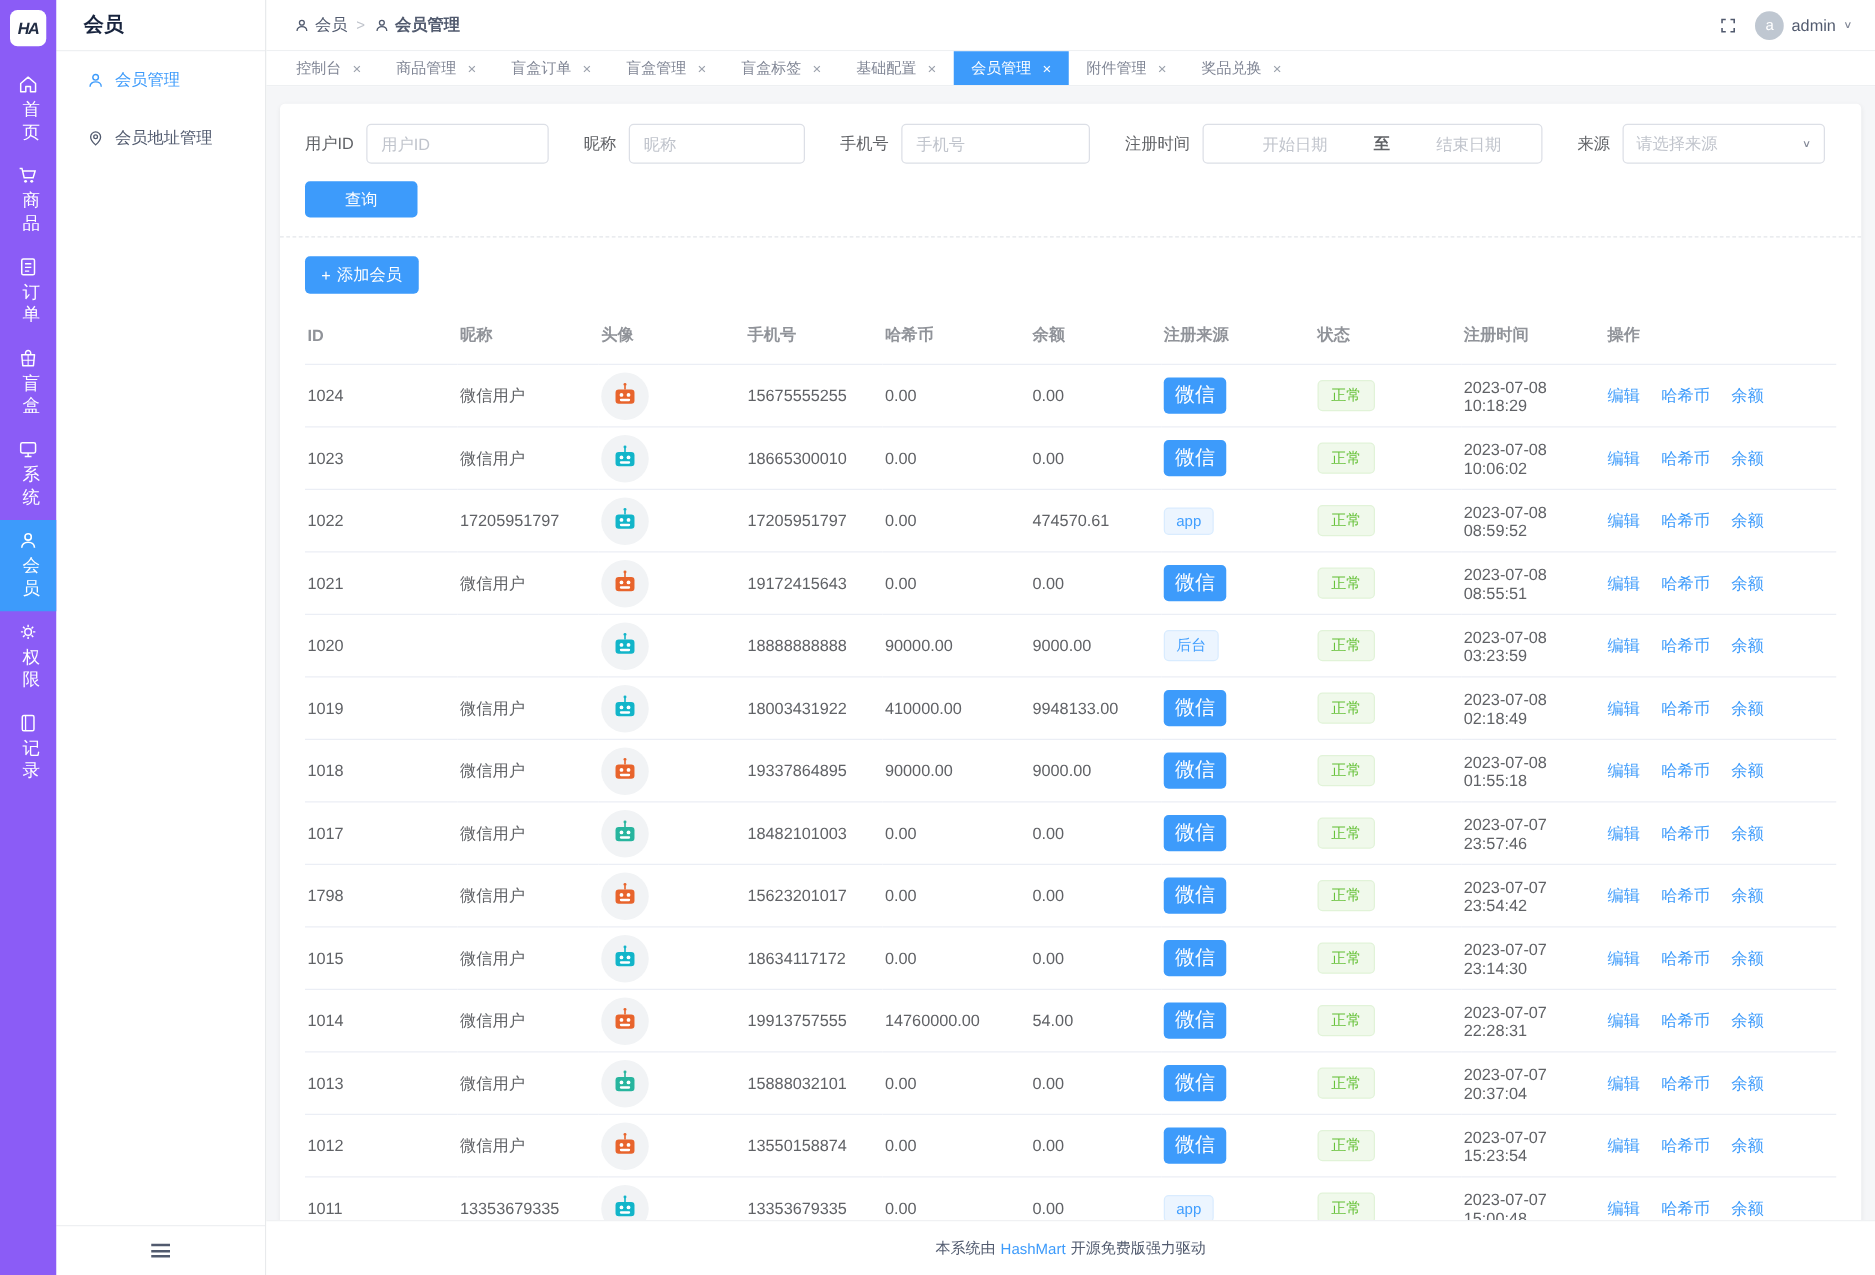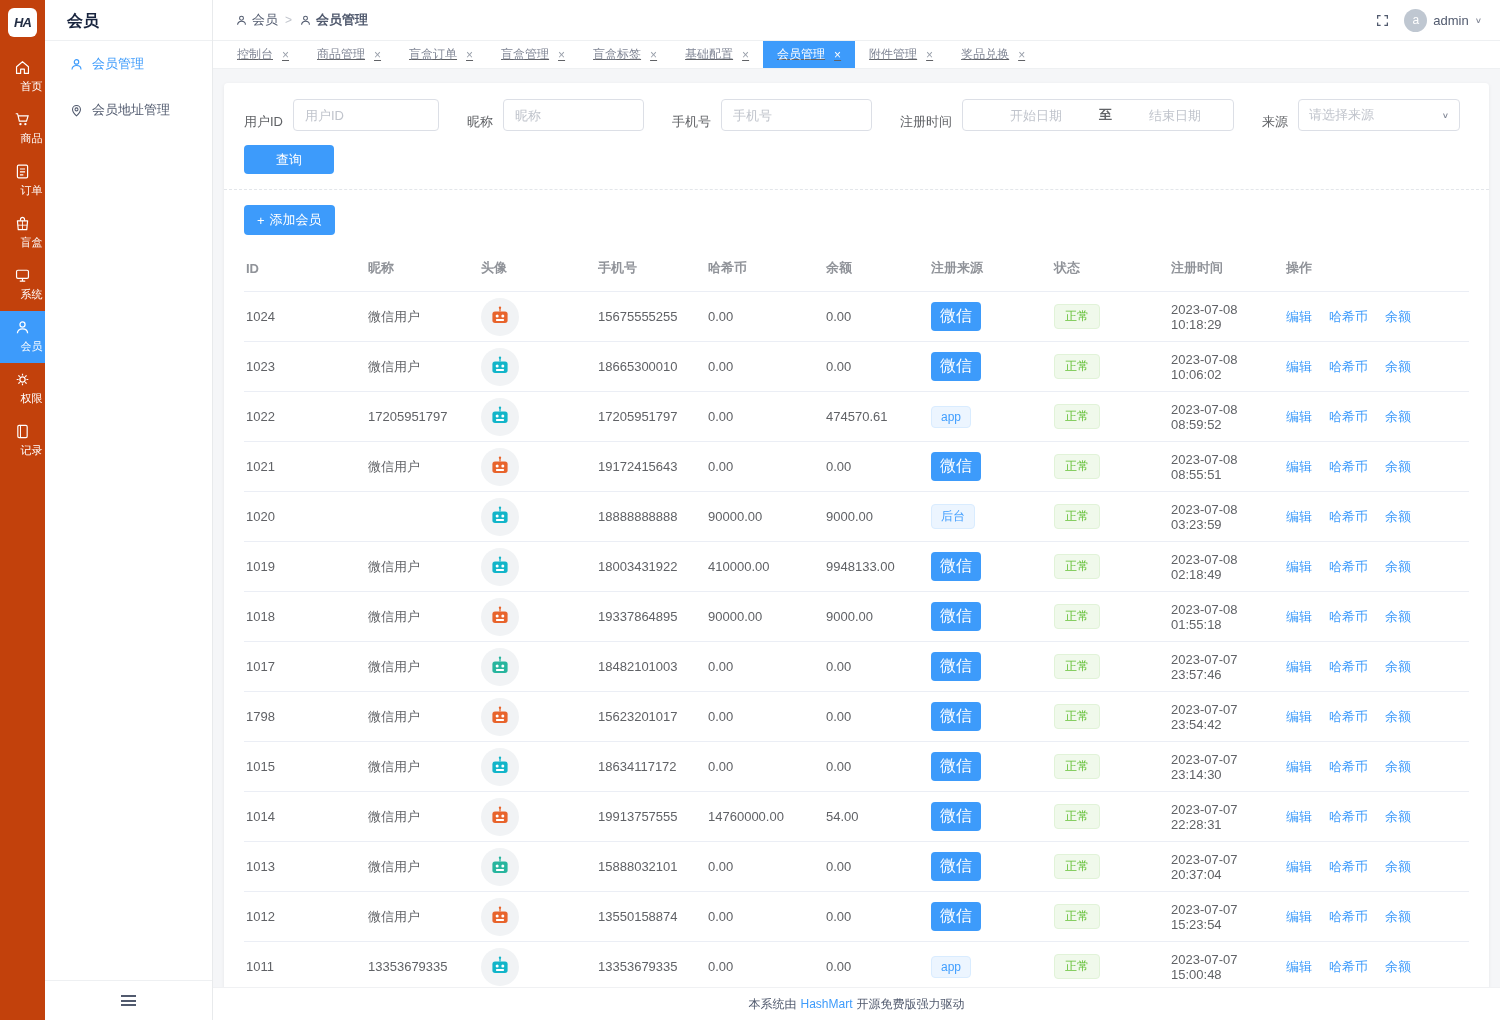--- a/index.html
+++ b/index.html
@@ -1,27 +1,27 @@
 <!DOCTYPE html>
 <html><head>
 <meta charset="utf-8">
 <style>
   * { margin:0; padding:0; box-sizing:border-box; }
   html,body { width:1500px; height:1020px; overflow:hidden; background:#fff;
     font-family:"Liberation Sans","DejaVu Sans",sans-serif; font-size:13px; color:#606266; }
   .stage { position:relative; width:1500px; height:1020px; }
 
   
-  .rail { position:absolute; left:0; top:0; width:45px; height:100%; background:#c2410c; z-index:5; }
+  .rail { position:absolute; left:0; top:0; width:45px; height:100%; background:#8b5cf6; z-index:5; }
   .logo-box { width:29px; height:29px; margin:8px auto 14px; background:#fff; border-radius:6px;
     display:flex; align-items:center; justify-content:center; font-weight:bold; font-style:italic;
     font-size:13px; color:#222d44; letter-spacing:-1px; }
   .rail-item { width:45px; padding:8px 0 9px; display:flex; flex-direction:column; align-items:center;
     gap:3px; cursor:pointer; }
-  .rail-item .lbl { font-size:11px; color:#fff;margin-left:18px; }
+  .rail-item .lbl { font-size:14px; color:#fff;margin-left:18px; }
   .rail-item.active { background:#3d9bfb; }
   .rail-item svg { display:block; }
 
   
   .subbar { position:absolute; left:45px; top:0; width:168px; height:100%; background:#fff;
     border-right:1px solid #e8eaec; z-index:4; }
   .subbar-title { height:41px; line-height:41px; padding-left:22px; font-size:16px; font-weight:bold;
     color:#17233d; border-bottom:1px solid #eef0f2; }
   .sub-item { display:flex; align-items:center; gap:8px; padding:14px 0 14px 24px; cursor:pointer;
     color:#515a6e; font-size:13px; }
@@ -41,34 +41,34 @@
   .crumb.last { font-weight:bold; }
   .crumb-sep { color:#c0c4cc; font-size:12px; }
   .top-right { display:flex; align-items:center; gap:14px; }
   .avatar { width:23px; height:23px; border-radius:50%; background:#bfc7d1; color:#fff; font-size:12px;
     display:flex; align-items:center; justify-content:center; }
   .admin-name { color:#515a6e; font-size:13px; }
   .caret { font-size:10px; color:#808695; transform:scaleY(.8); }
 
   
   .tabbar { height:28px; background:#fff; border-bottom:1px solid #eef0f2; display:flex; align-items:stretch;
-    padding-left:10px;text-decoration:underline; }
+    padding-left:10px; }
   .tab { display:flex; align-items:center; gap:9px; padding:0 14px; font-size:12px; color:#808695;
     cursor:pointer; white-space:nowrap; }
   .tab .x { font-size:12px; color:#9aa0ab; cursor:pointer; line-height:1; }
   .tab.active { background:#3d9bfb; color:#fff; }
   .tab.active .x { color:#fff; }
 
   
   .content { flex:1; background:#f5f6f8; padding:14px 11px 0; position:relative; overflow:hidden; }
   .card { background:#fff; border-radius:4px; box-shadow:0 1px 4px rgba(0,21,41,.06); height:100%;
     padding:16px 20px 0; overflow:hidden; }
 
   .filters { display:flex; align-items:center; flex-wrap:nowrap; gap:28px; }
-  .f-group { display:flex; align-items:flex-end; gap:10px; }
+  .f-group { display:flex; align-items:center; gap:10px; }
   .f-label { color:#606266; font-size:13px; white-space:nowrap; }
   .inp { height:32px; border:1px solid #dcdfe6; border-radius:4px; padding:0 11px; font-size:13px;
     color:#606266; outline:none; font-family:inherit; }
   .inp::placeholder { color:#c0c4cc; }
   .daterange { height:32px; width:272px; border:1px solid #dcdfe6; border-radius:4px; display:flex;
     align-items:center; padding:0 10px; gap:15px; background:#fff; }
   .daterange input { border:none; outline:none; width:96px; text-align:center; font-size:13px;
     color:#606266; font-family:inherit; }
   .daterange input::placeholder { color:#c0c4cc; }
   .to-lbl { color:#606266; font-weight:bold; font-size:13px; }
@@ -88,21 +88,21 @@
     justify-content:center; overflow:hidden; }
   .badge-solid { display:inline-block; background:#3d9bfb; color:#fff; font-size:16px; padding:4px 9px;
     border-radius:4px; cursor:pointer; }
   .badge-plain { display:inline-block; background:#ecf5ff; border:1px solid #d9ecff; color:#409eff;
     font-size:12px; padding:3px 9px; border-radius:4px; cursor:pointer; }
   .status-tag { display:inline-block; background:#f0f9eb; border:1px solid #e1f3d8; color:#67c23a;
     font-size:12px; padding:3px 10px; border-radius:4px; }
   .act { color:#3d9bfb; cursor:pointer; margin-right:17px; white-space:nowrap; }
 
   
-  .footer { position:absolute; left:213px; bottom:0; width:1287px; height:33px; background:#fff;
+  .footer { position:absolute; left:213px; bottom:0; width:1287px; height:44px; background:#fff;
     border-top:1px solid #f0f1f3; display:flex; align-items:center; justify-content:center; gap:4px;
     font-size:12px; color:#515a6e; z-index:6; }
   .footer .lnk { color:#3d9bfb; cursor:pointer; }
 </style>
 </head>
 <body>
 
 <div class="stage">
 
   <div class="rail">

